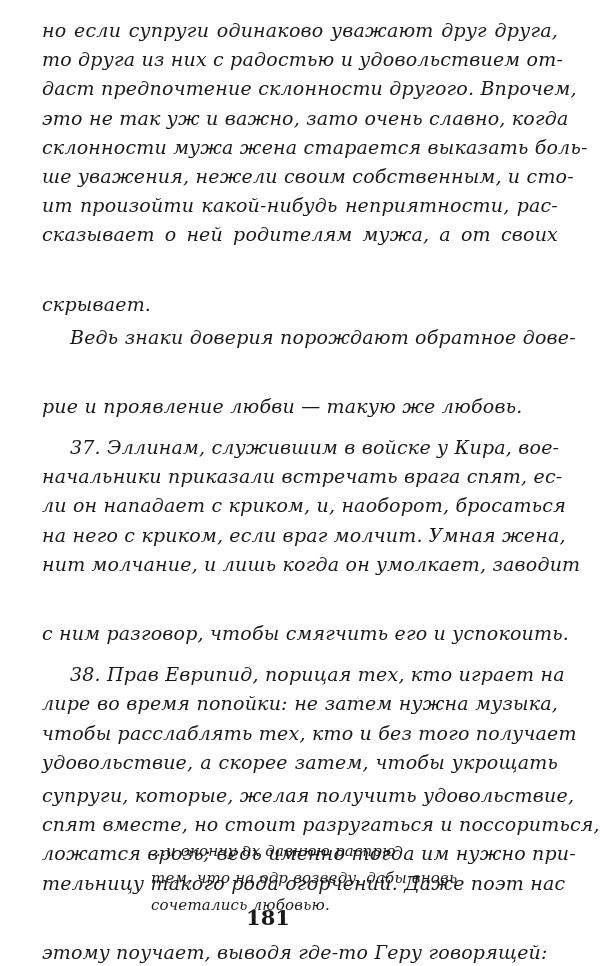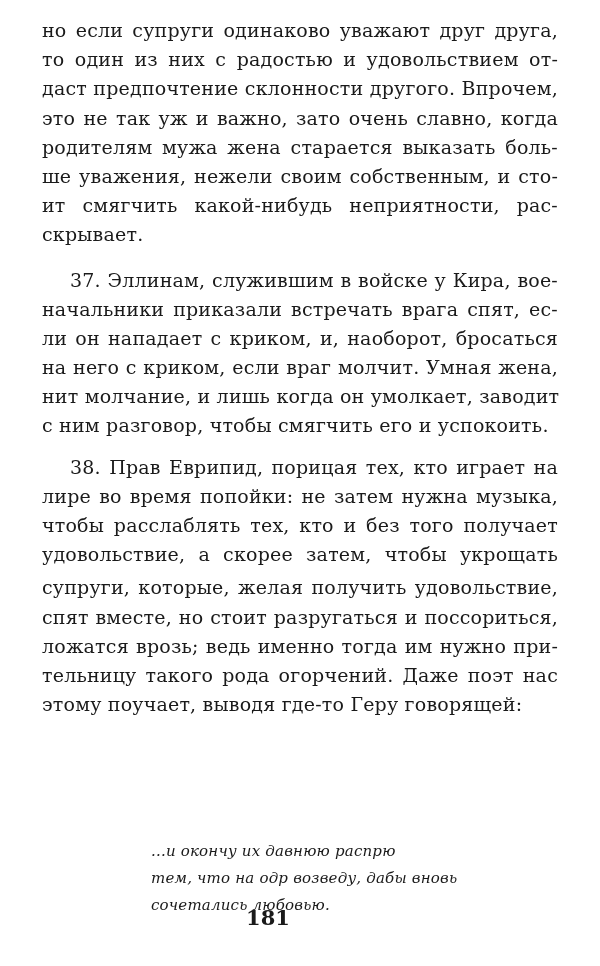--- a/index.html
+++ b/index.html
@@ -23,23 +23,25 @@
       font-size: 19px;
       line-height: 29.2px;
       letter-spacing: 0.2px;
     }
     .line {
       display: block;
       white-space: nowrap;
       text-align: justify;
       text-align-last: justify;
       height: 29.2px;
+      font-style: italic;
     }
     .line.last {
       text-align-last: left;
+      margin-top: 40px;
     }
     .line.indent {
       padding-left: 28px;
     }
     .gap {
       height: 12px;
     }
     .gap-small {
       height: 4px;
     }
@@ -69,31 +71,36 @@
       font-size: 21px;
     }
   </style>
 </head>
 <body>
 
 <div class="page">
 
   <div>
     <span class="line">но если супруги одинаково уважают друг друга,</span>
-    <span class="line">то один из них с радостью и удовольствием от-</span>
+    <span class="line">то друга из них с радостью и удовольствием от-</span>
     <span class="line">даст предпочтение склонности другого. Впрочем,</span>
     <span class="line">это не так уж и важно, зато очень славно, когда</span>
-    <span class="line">родителям мужа жена старается выказать боль-</span>
+    <span class="line">склонности мужа жена старается выказать боль-</span>
     <span class="line">ше уважения, нежели своим собственным, и сто-</span>
-    <span class="line">ит смягчить какой-нибудь неприятности, рас-</span>
+    <span class="line">ит произойти какой-нибудь неприятности, рас-</span>
+    <span class="line">сказывает о ней родителям мужа, а от своих</span>
     <span class="line last">скрывает.</span>
   </div>
 
   <div class="gap-small"></div>
 
+  <div>
+    <span class="line indent">Ведь знаки доверия порождают обратное дове-</span>
+    <span class="line last">рие и проявление любви — такую же любовь.</span>
+  </div>
 
   <div class="gap"></div>
 
   <div>
     <span class="line indent">37. Эллинам, служившим в войске у Кира, вое-</span>
     <span class="line">начальники приказали встречать врага спят, ес-</span>
     <span class="line">ли он нападает с криком, и, наоборот, бросаться</span>
     <span class="line">на него с криком, если враг молчит. Умная жена,</span>
     <span class="line">нит молчание, и лишь когда он умолкает, заводит</span>
     <span class="line last">с ним разговор, чтобы смягчить его и успокоить.</span>

